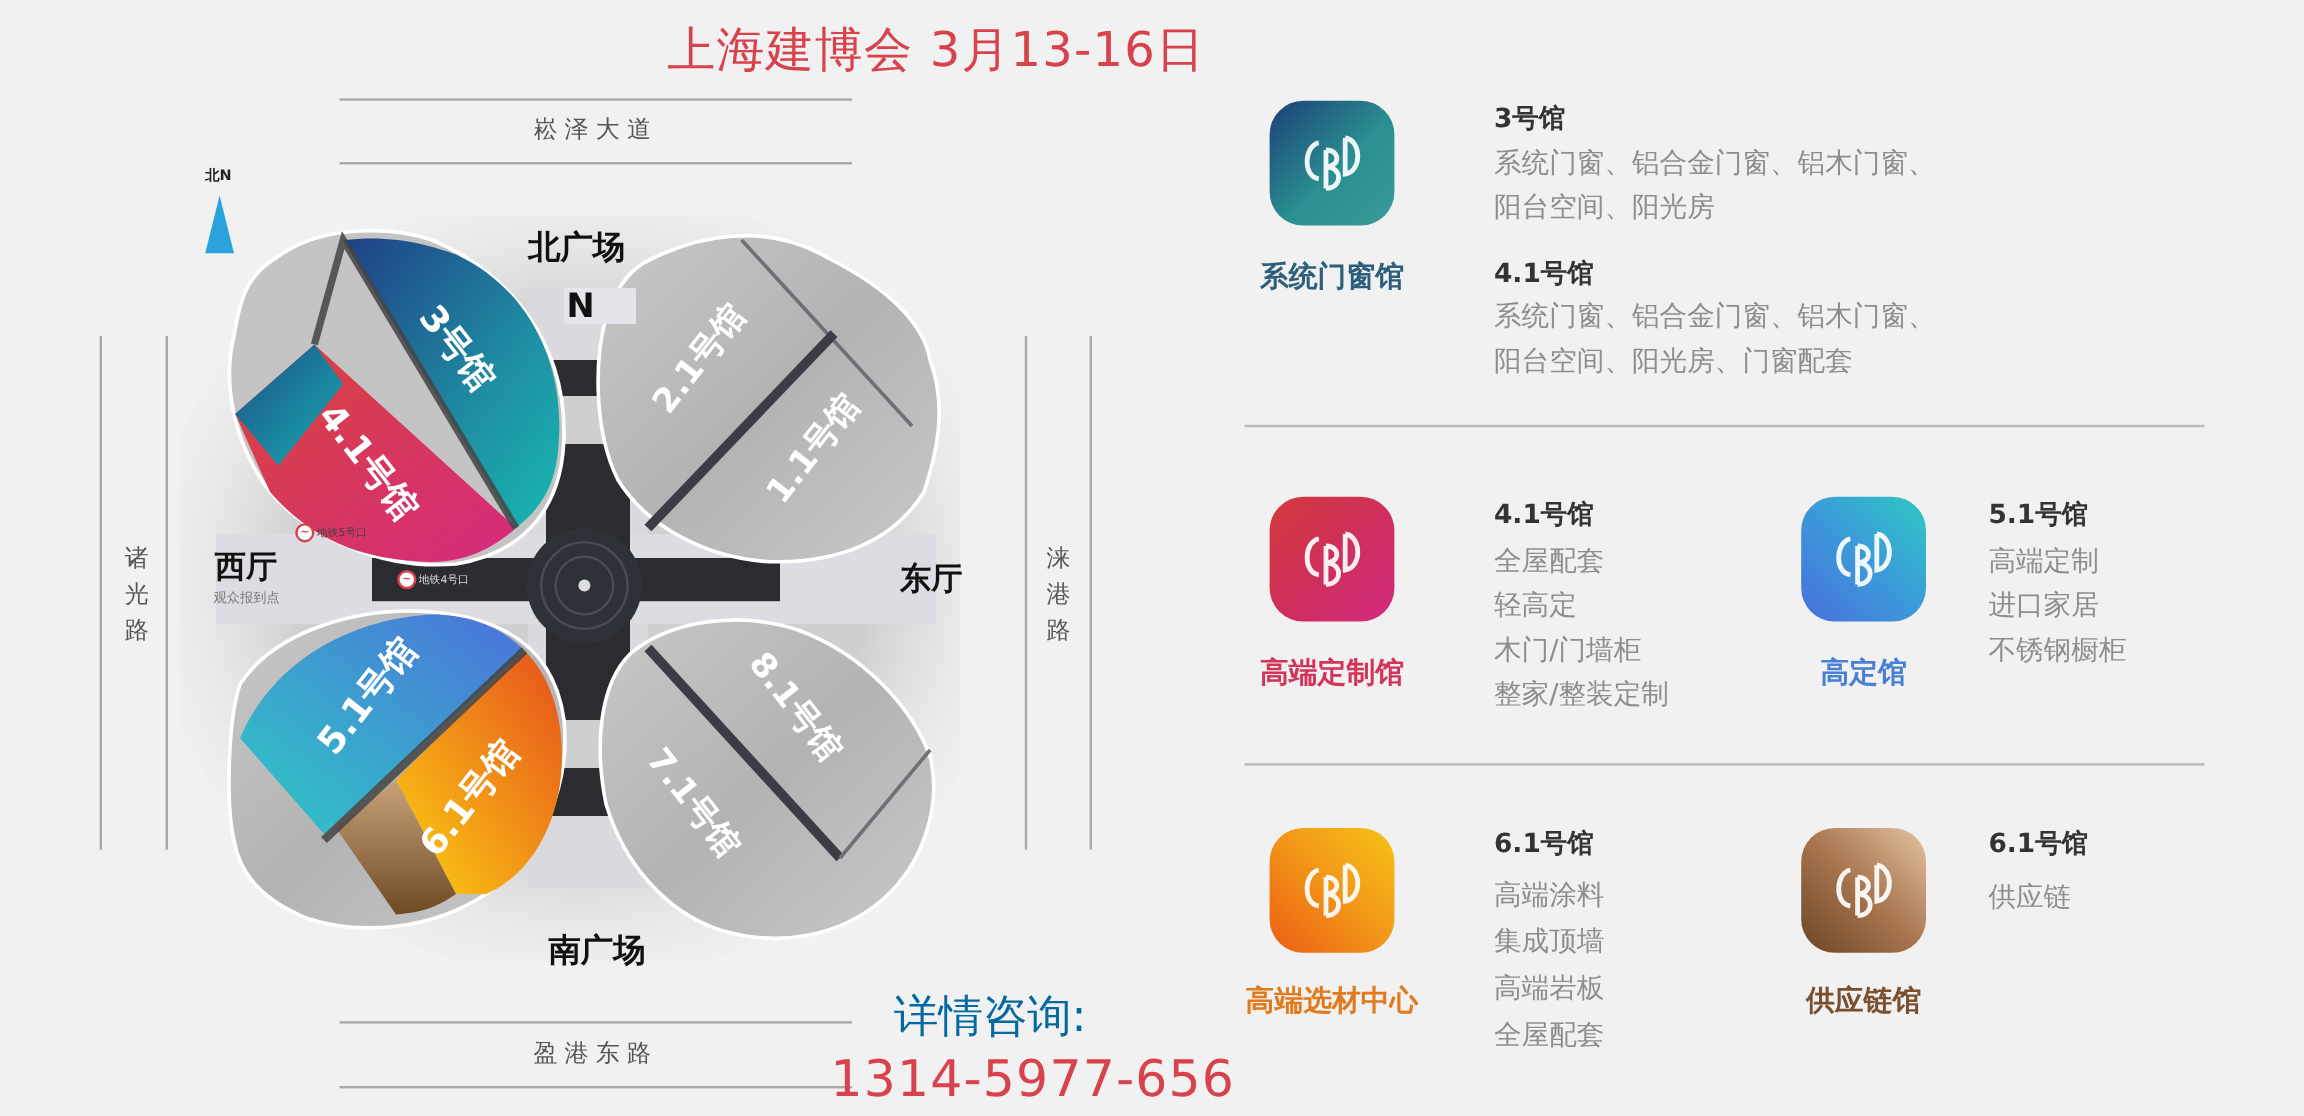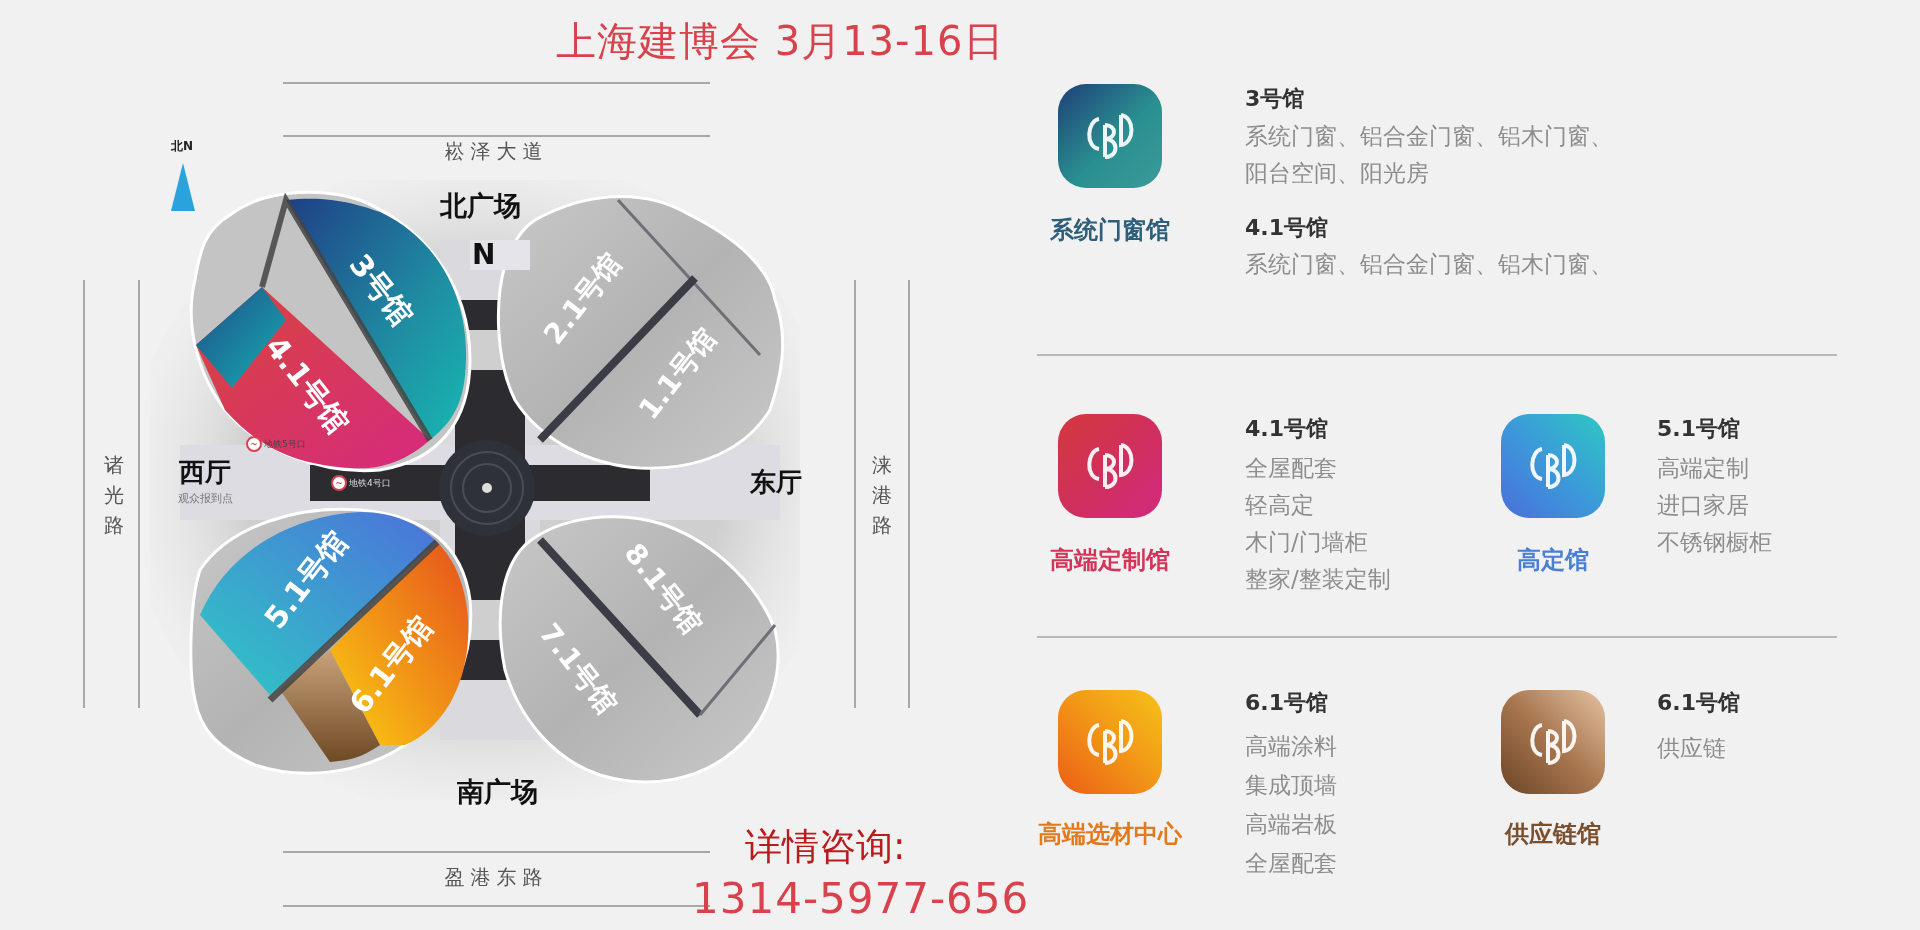--- a/index.html
+++ b/index.html
@@ -25,21 +25,21 @@
   .hall-lbl { font-size: 26px; font-weight: bold; color: #111; white-space: nowrap; }
   .hall-sub { font-size: 11px; color: #777; white-space: nowrap; }
 
   
   #map-svg { position: absolute; left: 150px; top: 180px; }
 
   .metro { font-size: 9px; color: #444; white-space: nowrap; display: flex; align-items: center; gap: 2px; }
   .metro-dot { width: 16px; height: 16px; border-radius: 50%; border: 2px solid #d8424c; background: #fff; color: #d8424c; font-size: 9px; text-align: center; line-height: 12px; font-weight: bold; }
 
   
-  .contact-1 { left: 745px; top: 822px; font-size: 37px; color: #b91c1c; white-space: nowrap; }
+  .contact-1 { left: 745px; top: 822px; font-size: 37px; color: #0369a1; white-space: nowrap; }
   .contact-2 { left: 692px; top: 874px; font-size: 42px; color: #d8424c; white-space: nowrap; letter-spacing: 1px; }
 
   
   .app-icon { width: 104px; height: 104px; border-radius: 28px; display: flex; align-items: center; justify-content: center; }
   .app-icon svg { display: block; }
   .pav-name { font-size: 24px; font-weight: bold; white-space: nowrap; text-align: center; }
   .hall-no { font-size: 22px; font-weight: bold; color: #333; white-space: nowrap; }
   .items { font-size: 23px; color: #8d8d8d; line-height: 37px; white-space: nowrap; }
   .divider { height: 2px; background: #b9b9b9; }
 </style>
@@ -47,21 +47,21 @@
 <body>
 
 <div class="abs title">上海建博会 3月13-16日</div>
 
 <div>
 
   <div class="abs compass-label">北N</div>
   <div class="abs compass-arrow"></div>
 
   <div class="abs hline" style="left:283px; top:82px; width:427px;"></div>
-  <div class="abs road-h" style="left:283px; top:94px; width:427px;margin-top:44px;">崧泽大道</div>
+  <div class="abs road-h" style="left:283px; top:94px; width:427px;">崧泽大道</div>
   <div class="abs hline" style="left:283px; top:135px; width:427px;"></div>
 
   <div class="abs hline" style="left:283px; top:851px; width:427px;"></div>
   <div class="abs road-h" style="left:283px; top:864px; width:427px;">盈港东路</div>
   <div class="abs hline" style="left:283px; top:905px; width:427px;"></div>
 
   <div class="abs vline" style="left:83px; top:280px; height:428px;"></div>
   <div class="abs road-v" style="left:102px; top:450px;">
     <div>诸</div>
     <div>光</div>
@@ -204,20 +204,21 @@
   <div class="abs pav-name" style="left:1037px; top:214px; width:146px; color:#2d5f7a;">系统门窗馆</div>
 
   <div class="abs hall-no" style="left:1245px; top:84px;">3号馆</div>
   <div class="abs items" style="left:1245px; top:118px;">
     <div>系统门窗、铝合金门窗、铝木门窗、</div>
     <div>阳台空间、阳光房</div>
   </div>
   <div class="abs hall-no" style="left:1245px; top:213px;">4.1号馆</div>
   <div class="abs items" style="left:1245px; top:246px;">
     <div>系统门窗、铝合金门窗、铝木门窗、</div>
+    <div>阳台空间、阳光房、门窗配套</div>
   </div>
 
   <div class="abs divider" style="left:1037px; top:354px; width:800px;"></div>
 
   <div class="abs app-icon" style="left:1058px; top:414px; background:linear-gradient(135deg,#d4393b 0%,#cf2f5f 55%,#d42a80 100%);">
     <svg width="70" height="70" viewBox="0 0 70 70">
         <g fill="none" stroke="#fff" stroke-width="4" opacity="0.92">
           <path d="M24,18 C12,20 10,46 24,48"></path>
           <path d="M30,24 L30,56 M30,24 C42,24 42,38 30,38 C44,38 44,56 30,56"></path>
           <path d="M46,14 L46,44 C60,42 60,16 46,14"></path>

